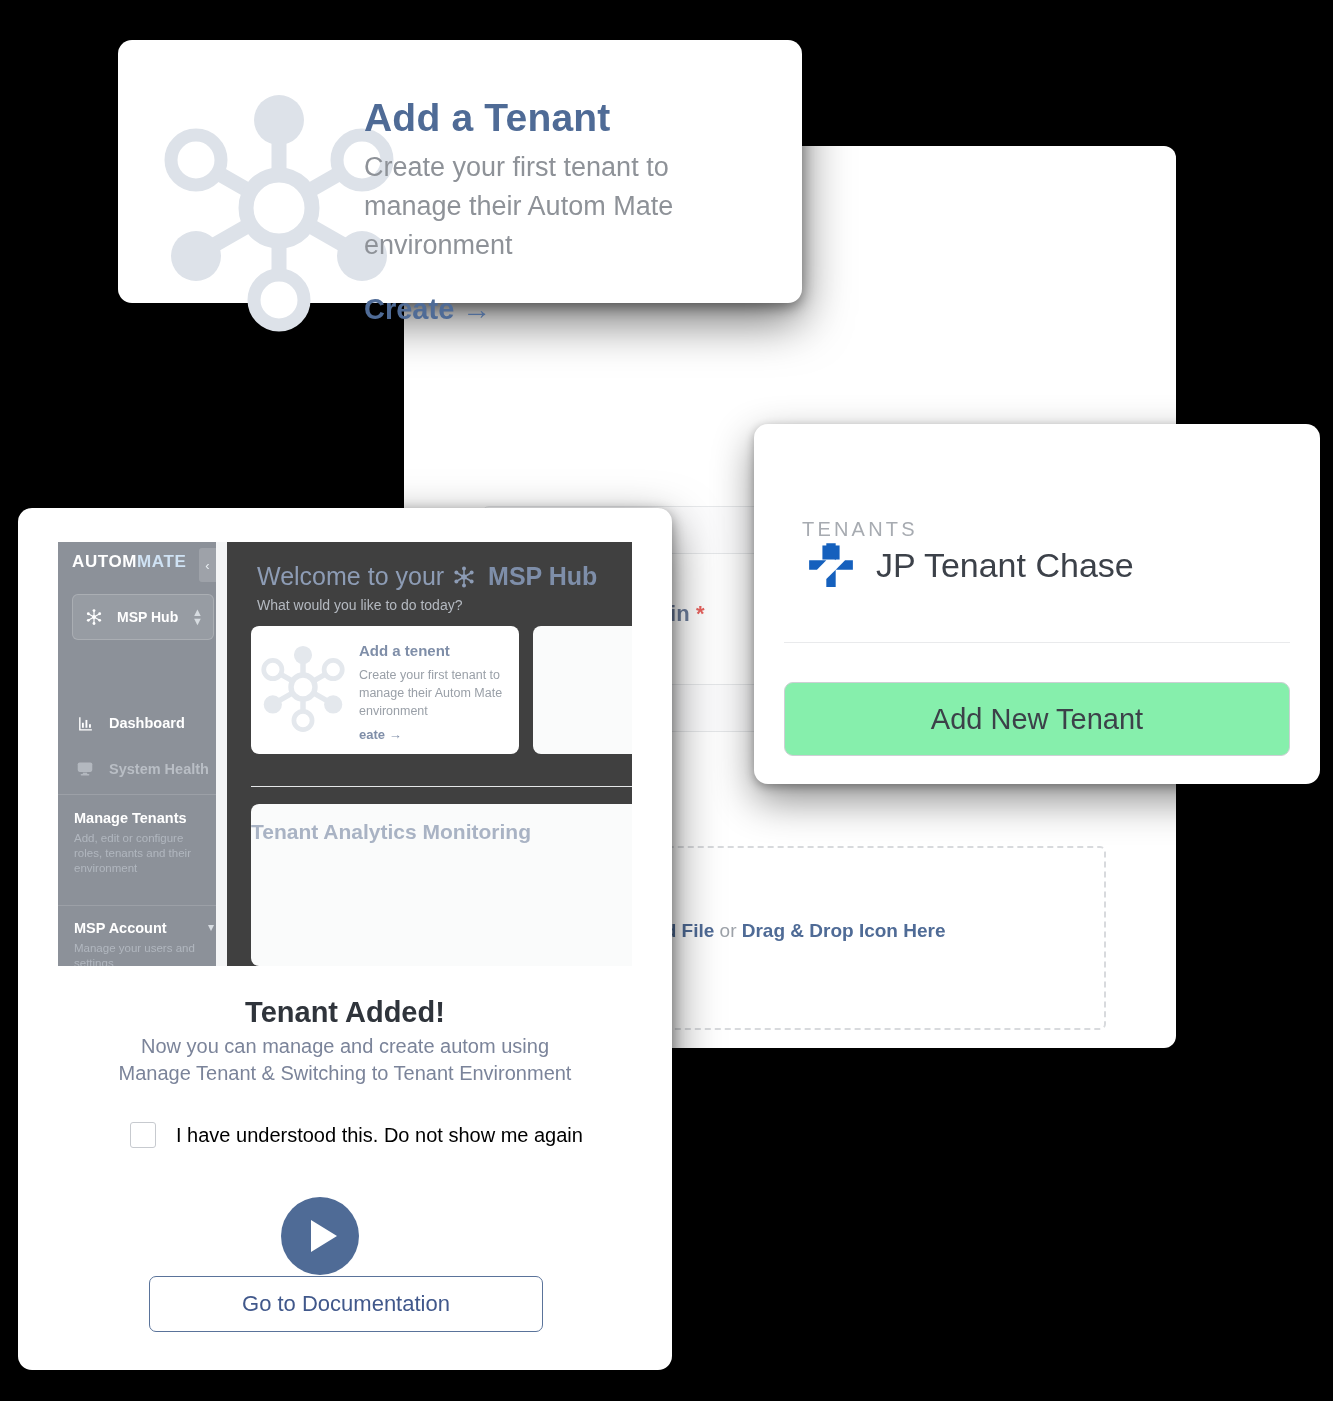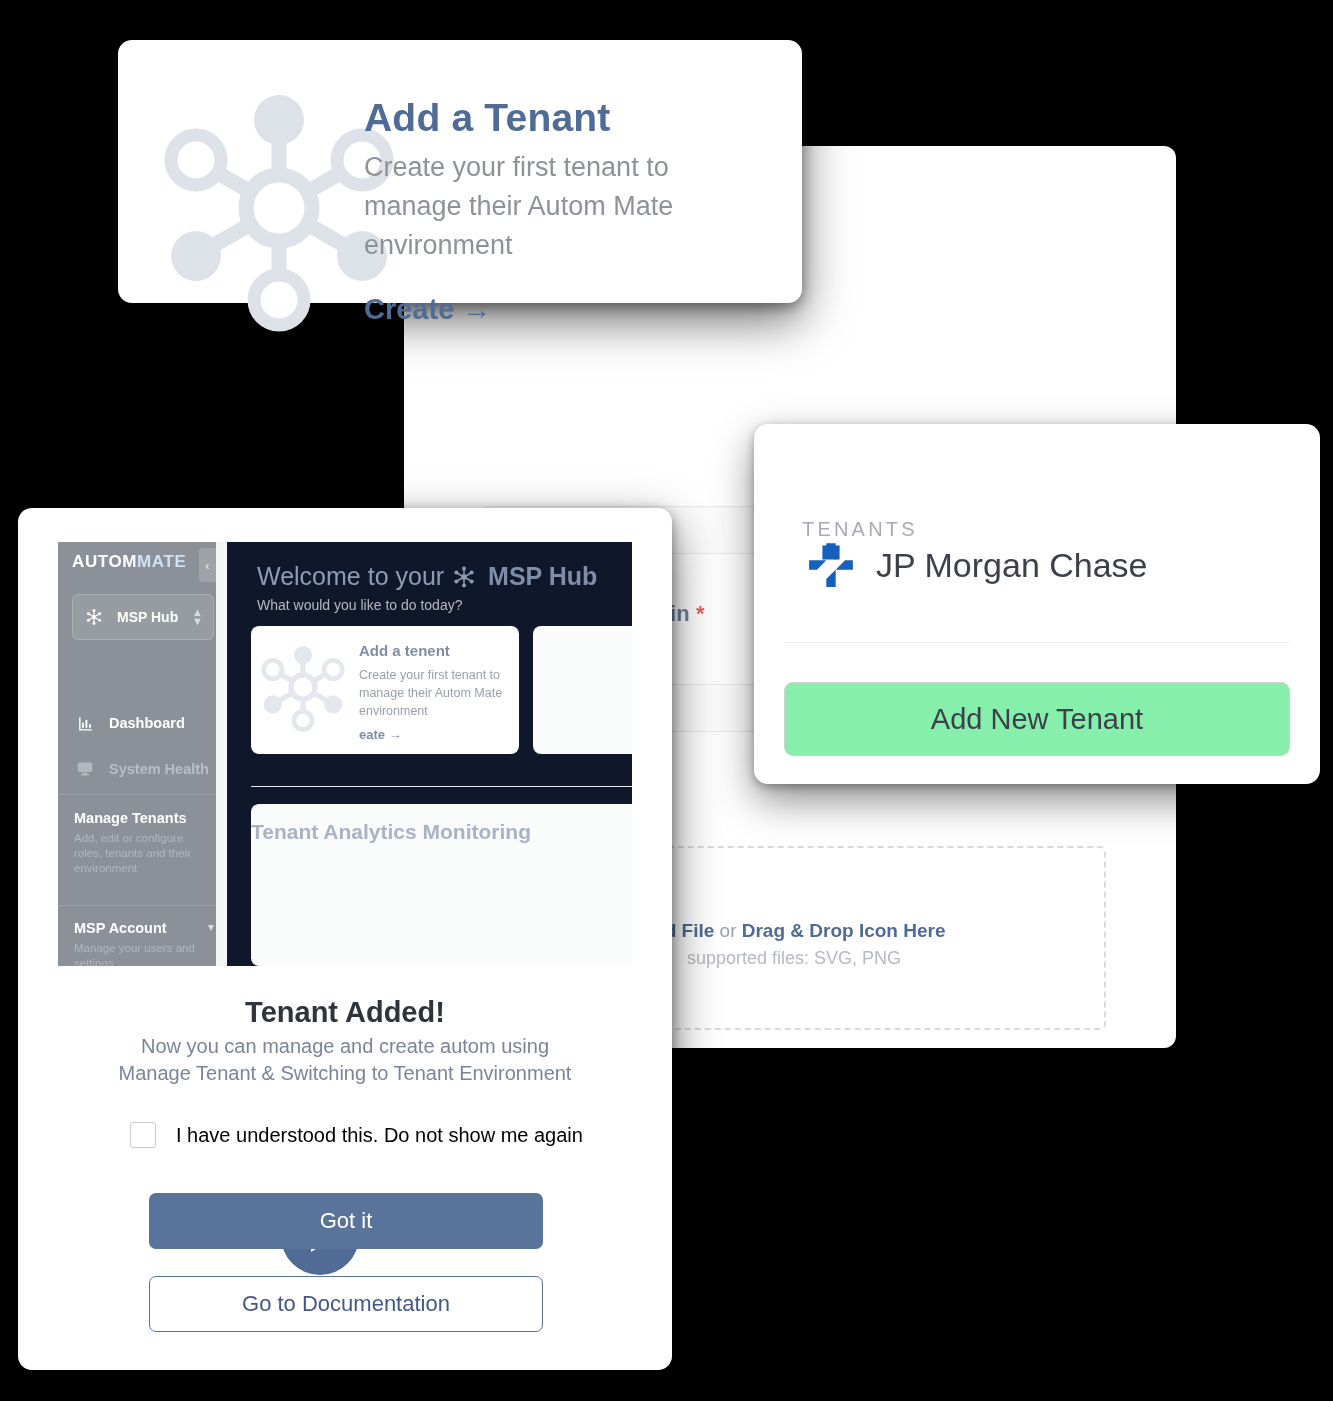--- a/index.html
+++ b/index.html
@@ -94,21 +94,21 @@
   #sec-tenants{position:absolute;left:16px;top:268px;width:140px;cursor:pointer;}
   #sec-tenants .sec-t{font-size:14.5px;font-weight:700;color:#fff;}
   #sec-tenants .sec-d{font-size:11.5px;line-height:15px;color:#b1b7bf;margin-top:5px;}
   #sb-divider2{position:absolute;left:0;top:363px;width:100%;height:1px;background:rgba(255,255,255,.14);}
   #sec-account{position:absolute;left:16px;top:378px;width:140px;cursor:pointer;}
   #sec-account .sec-hdr{display:flex;align-items:flex-start;}
   #sec-account .sec-t{font-size:14.5px;font-weight:700;color:#fff;flex:1;}
   #sec-account .sec-d{font-size:11.5px;line-height:15px;color:#b1b7bf;margin-top:5px;}
 
   
-  #mini-main{position:absolute;left:169px;top:0;right:0;bottom:0;background:#0f172a;padding-left:24px;}
+  #mini-main{position:absolute;left:169px;top:0;right:0;bottom:0;background:#404040;padding-left:24px;}
   #mini-welcome{position:absolute;left:30px;top:20px;font-size:25px;font-weight:400;
                 color:#8d9cb5;display:flex;align-items:center;white-space:nowrap;}
   #mini-welcome .mh-bold{font-weight:700;color:#7e8ea9;margin-left:4px;}
   #mini-sub{position:absolute;left:30px;top:55px;font-size:14px;color:#b4b9c0;}
   .mini-tile{position:absolute;top:84px;height:128px;background:#fff;border-radius:8px;}
   #mini-tile-1{left:24px;width:268px;}
   #mini-tile-2{left:306px;width:268px;background:#fafbfb;}
   #mt-graphic{position:absolute;left:-8px;top:6px;width:120px;height:110px;}
   #mt-title{position:absolute;left:108px;top:16px;font-size:15px;font-weight:700;color:#7f8ea8;}
   #mt-desc{position:absolute;left:108px;top:40px;width:150px;font-size:12.5px;
@@ -155,21 +155,20 @@
       <div class="fp-sub" style="top:492px;">Select the type of flow</div>
 
       <div class="fp-input" id="subdomain-input">ne</div>
 
       <div class="fp-hint">n 40x40p</div>
 
       <div class="dropzone">
         <div class="dz-line1">
           <b>oad File</b><span> or </span><b>Drag &amp; Drop Icon Here</b>
         </div>
-        <div class="dz-line2">supported files: SVG, PNG</div>
       </div>
 
     </div>
   </div>
 
   <div class="card" id="add-tenant-card">
     <svg id="at-graphic" viewBox="0 0 330 280">
       <g stroke="#dde2e9" stroke-width="15" fill="none">
         <line x1="165" y1="140" x2="165" y2="58"></line>
         <line x1="165" y1="140" x2="165" y2="224"></line>
@@ -207,21 +206,21 @@
         <path fill="#1560bd" d="M7 21v22h18V21z" opacity="0"></path>
         <path fill="#1560bd" d="M7 43V21l18 11z" opacity="0"></path>
         <g fill="#1560bd">
           <path d="M22 6h20l0 20-20-6z" opacity="0"></path>
         </g>
         <path fill="#1560bd" d="M31 3 14 14v16l17-11z" opacity="0"></path>
         <path fill="#1560bd" d="M8 20 25 9v18L8 38z" opacity="0"></path>
         <path fill="#1560bd" d="M33 61l17-11V34L33 45z" opacity="0"></path>
         <path fill="#1560bd" d="M56 44 39 55V37l17-11z" opacity="0"></path>
       </svg>
-      <span id="tenant-name">JP Morgan Chase</span>
+      <span id="tenant-name">JP Tenant Chase</span>
     </div>
 
     <div id="tenants-divider"></div>
 
     <button id="add-new-tenant">Add New Tenant</button>
   </div>
 
   <div class="card" id="tenant-added-modal">
 
     <div id="video-wrap">
@@ -362,17 +361,16 @@
     <div id="ta-desc">
       <span>Now you can manage and create autom using</span><br>
       <span>Manage Tenant &amp; Switching to Tenant Environment</span>
     </div>
 
     <div id="ta-check-row">
       <span id="ta-checkbox"></span>
       <span id="ta-check-label">I have understood this. Do not show me again</span>
     </div>
 
-    <button id="got-it-btn">Got it</button>
     <button id="docs-btn">Go to Documentation</button>
   </div>
 
 </div>
 
 </body></html>

